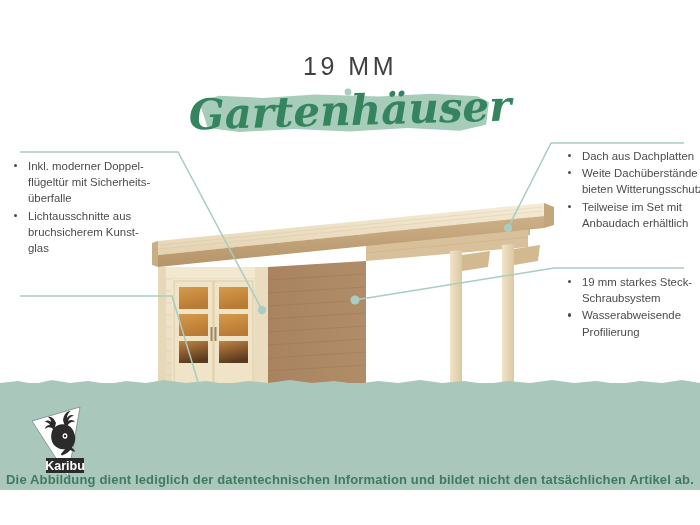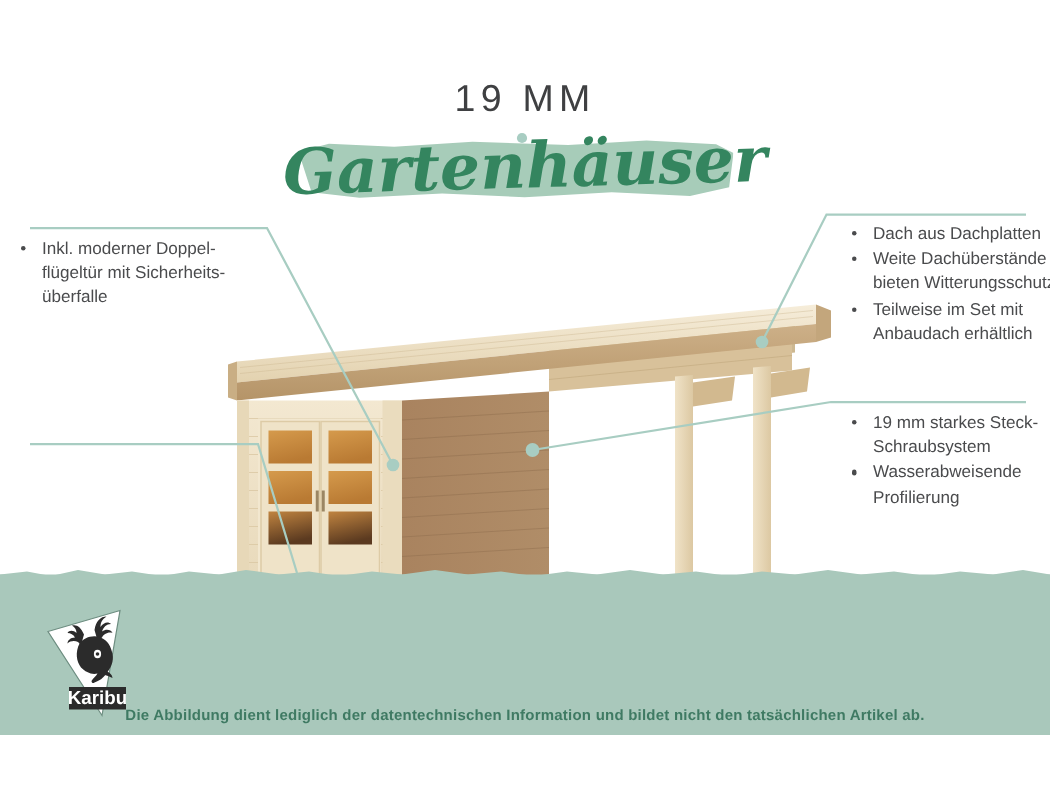--- a/index.html
+++ b/index.html
@@ -61,21 +61,21 @@
 
   
   #shed{position:absolute;left:150px;top:195px;width:420px;height:200px;}
 
   
   .logo{position:absolute;left:18px;top:403px;width:96px;height:80px;}
 
   
   .disclaimer{
     position:absolute;left:0;top:472px;width:700px;text-align:center;
-    font-size:10px;color:#3f7a63;letter-spacing:.15px;
+    font-size:13px;color:#3f7a63;letter-spacing:.15px;
     font-family:"Liberation Sans", sans-serif;font-weight:bold;
   }
 </style>
 </head>
 <body>
 
 <div id="stage">
 
   <div class="bg-white"></div>
 
@@ -211,20 +211,21 @@
     </g>
   </svg>
 
   <div class="brush"></div>
   <div class="title-19mm">19 MM</div>
   <div class="script-title">Gartenhäuser</div>
 
   <div class="callout cL" id="callout-left-top">
     <ul>
         <li>Inkl. moderner Doppel-<br>flügeltür mit Sicherheits-<br>überfalle</li>
+        <li>Lichtausschnitte aus<br>bruchsicherem Kunst-<br>glas</li>
       </ul>
   </div>
   <div class="callout cR" id="callout-right-top">
     <ul>
         <li>Dach aus Dachplatten</li>
         <li>Weite Dachüberstände<br>bieten Witterungsschutz</li>
         <li>Teilweise im Set mit<br>Anbaudach erhältlich</li>
       </ul>
   </div>
   <div class="callout cR" id="callout-right-bottom">

